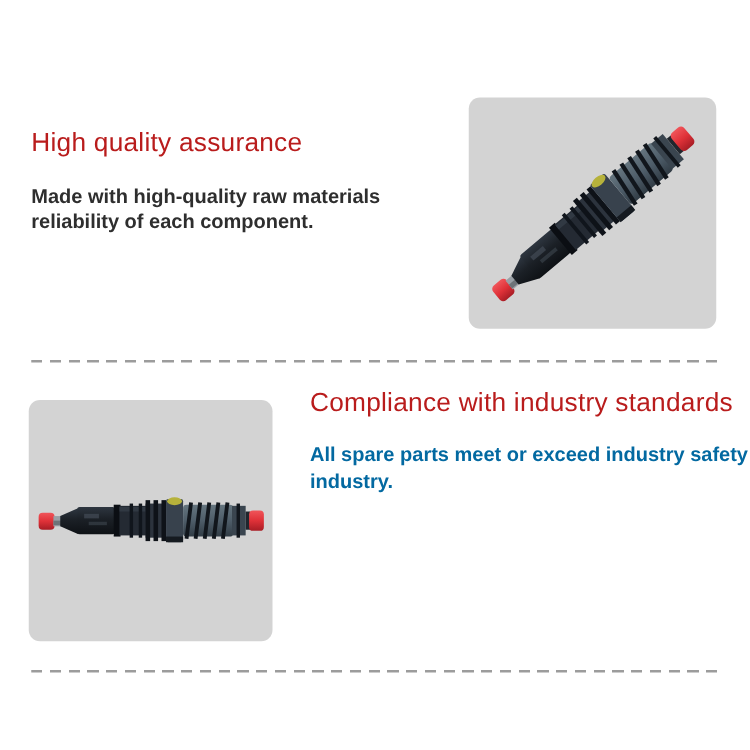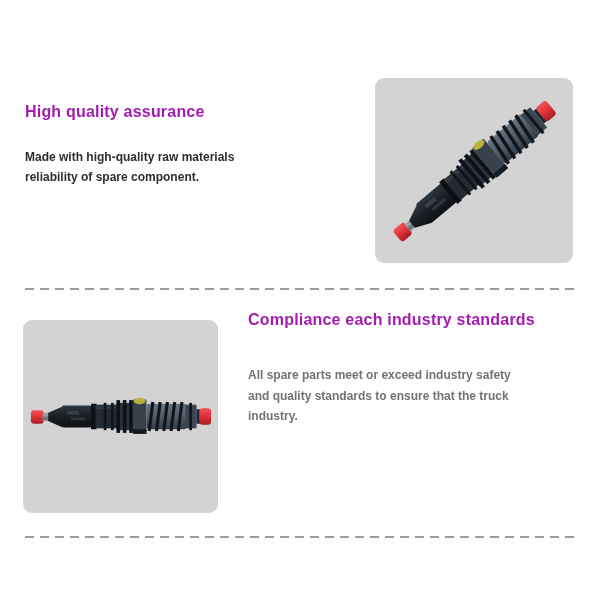--- a/index.html
+++ b/index.html
@@ -3,37 +3,37 @@
 <meta charset="utf-8">
 <style>
   * { margin: 0; padding: 0; box-sizing: border-box; }
   html, body { width: 600px; height: 600px; background: #ffffff; overflow: hidden; }
   body { font-family: "Liberation Sans", sans-serif; position: relative; }
 
   .canvas { position: absolute; inset: 0; width: 600px; height: 600px; background: #ffffff; }
 
   .section-heading {
     position: absolute;
-    font-size: 16px;
-    font-weight: 700;
-    color: #a21caf;
+    font-size: 21px;
+    font-weight: 400;
+    color: #b91c1c;
     letter-spacing: 0.2px;
     white-space: nowrap;
   }
   .heading-1 { left: 25px; top: 103px; }
   .heading-2 { left: 248px; top: 311px; }
 
   .body-text {
     position: absolute;
-    font-size: 12px;
+    font-size: 16px;
     font-weight: 700;
     line-height: 19.5px;
   }
   .body-1 { left: 25px; top: 148px; color: #2e2e2e; }
-  .body-2 { left: 248px; top: 365px; color: #737373; line-height: 20.5px; }
+  .body-2 { left: 248px; top: 355px; color: #0369a1; line-height: 20.5px; }
   .body-line { white-space: nowrap; }
 
   .image-card {
     position: absolute;
     background: #d3d3d3;
     border-radius: 9px;
   }
   .card-1 { left: 375px; top: 78px;  width: 198px; height: 185px; }
   .card-2 { left: 23px;  top: 320px; width: 195px; height: 193px; }
 
@@ -129,40 +129,39 @@
     </symbol>
   </defs>
 </svg>
 
 <div class="canvas">
 
   <div class="section-heading heading-1">High quality assurance</div>
 
   <div class="body-text body-1">
     <div class="body-line">Made with high-quality raw materials</div>
-    <div class="body-line">reliability of spare component.</div>
+    <div class="body-line">reliability of each component.</div>
   </div>
 
   <div class="image-card card-1">
     <svg class="injector injector-diagonal" viewBox="0 0 200 60">
       <use href="#injector"></use>
     </svg>
   </div>
 
   <div class="dashed-divider divider-1"></div>
 
   <div class="image-card card-2">
     <svg class="injector injector-horizontal" viewBox="0 0 200 60">
       <use href="#injector"></use>
     </svg>
   </div>
 
-  <div class="section-heading heading-2">Compliance each industry standards</div>
+  <div class="section-heading heading-2">Compliance with industry standards</div>
 
   <div class="body-text body-2">
     <div class="body-line">All spare parts meet or exceed industry safety</div>
-    <div class="body-line">and quality standards to ensure that the truck</div>
     <div class="body-line">industry.</div>
   </div>
 
   <div class="dashed-divider divider-2"></div>
 
 </div>
 
 </body></html>

